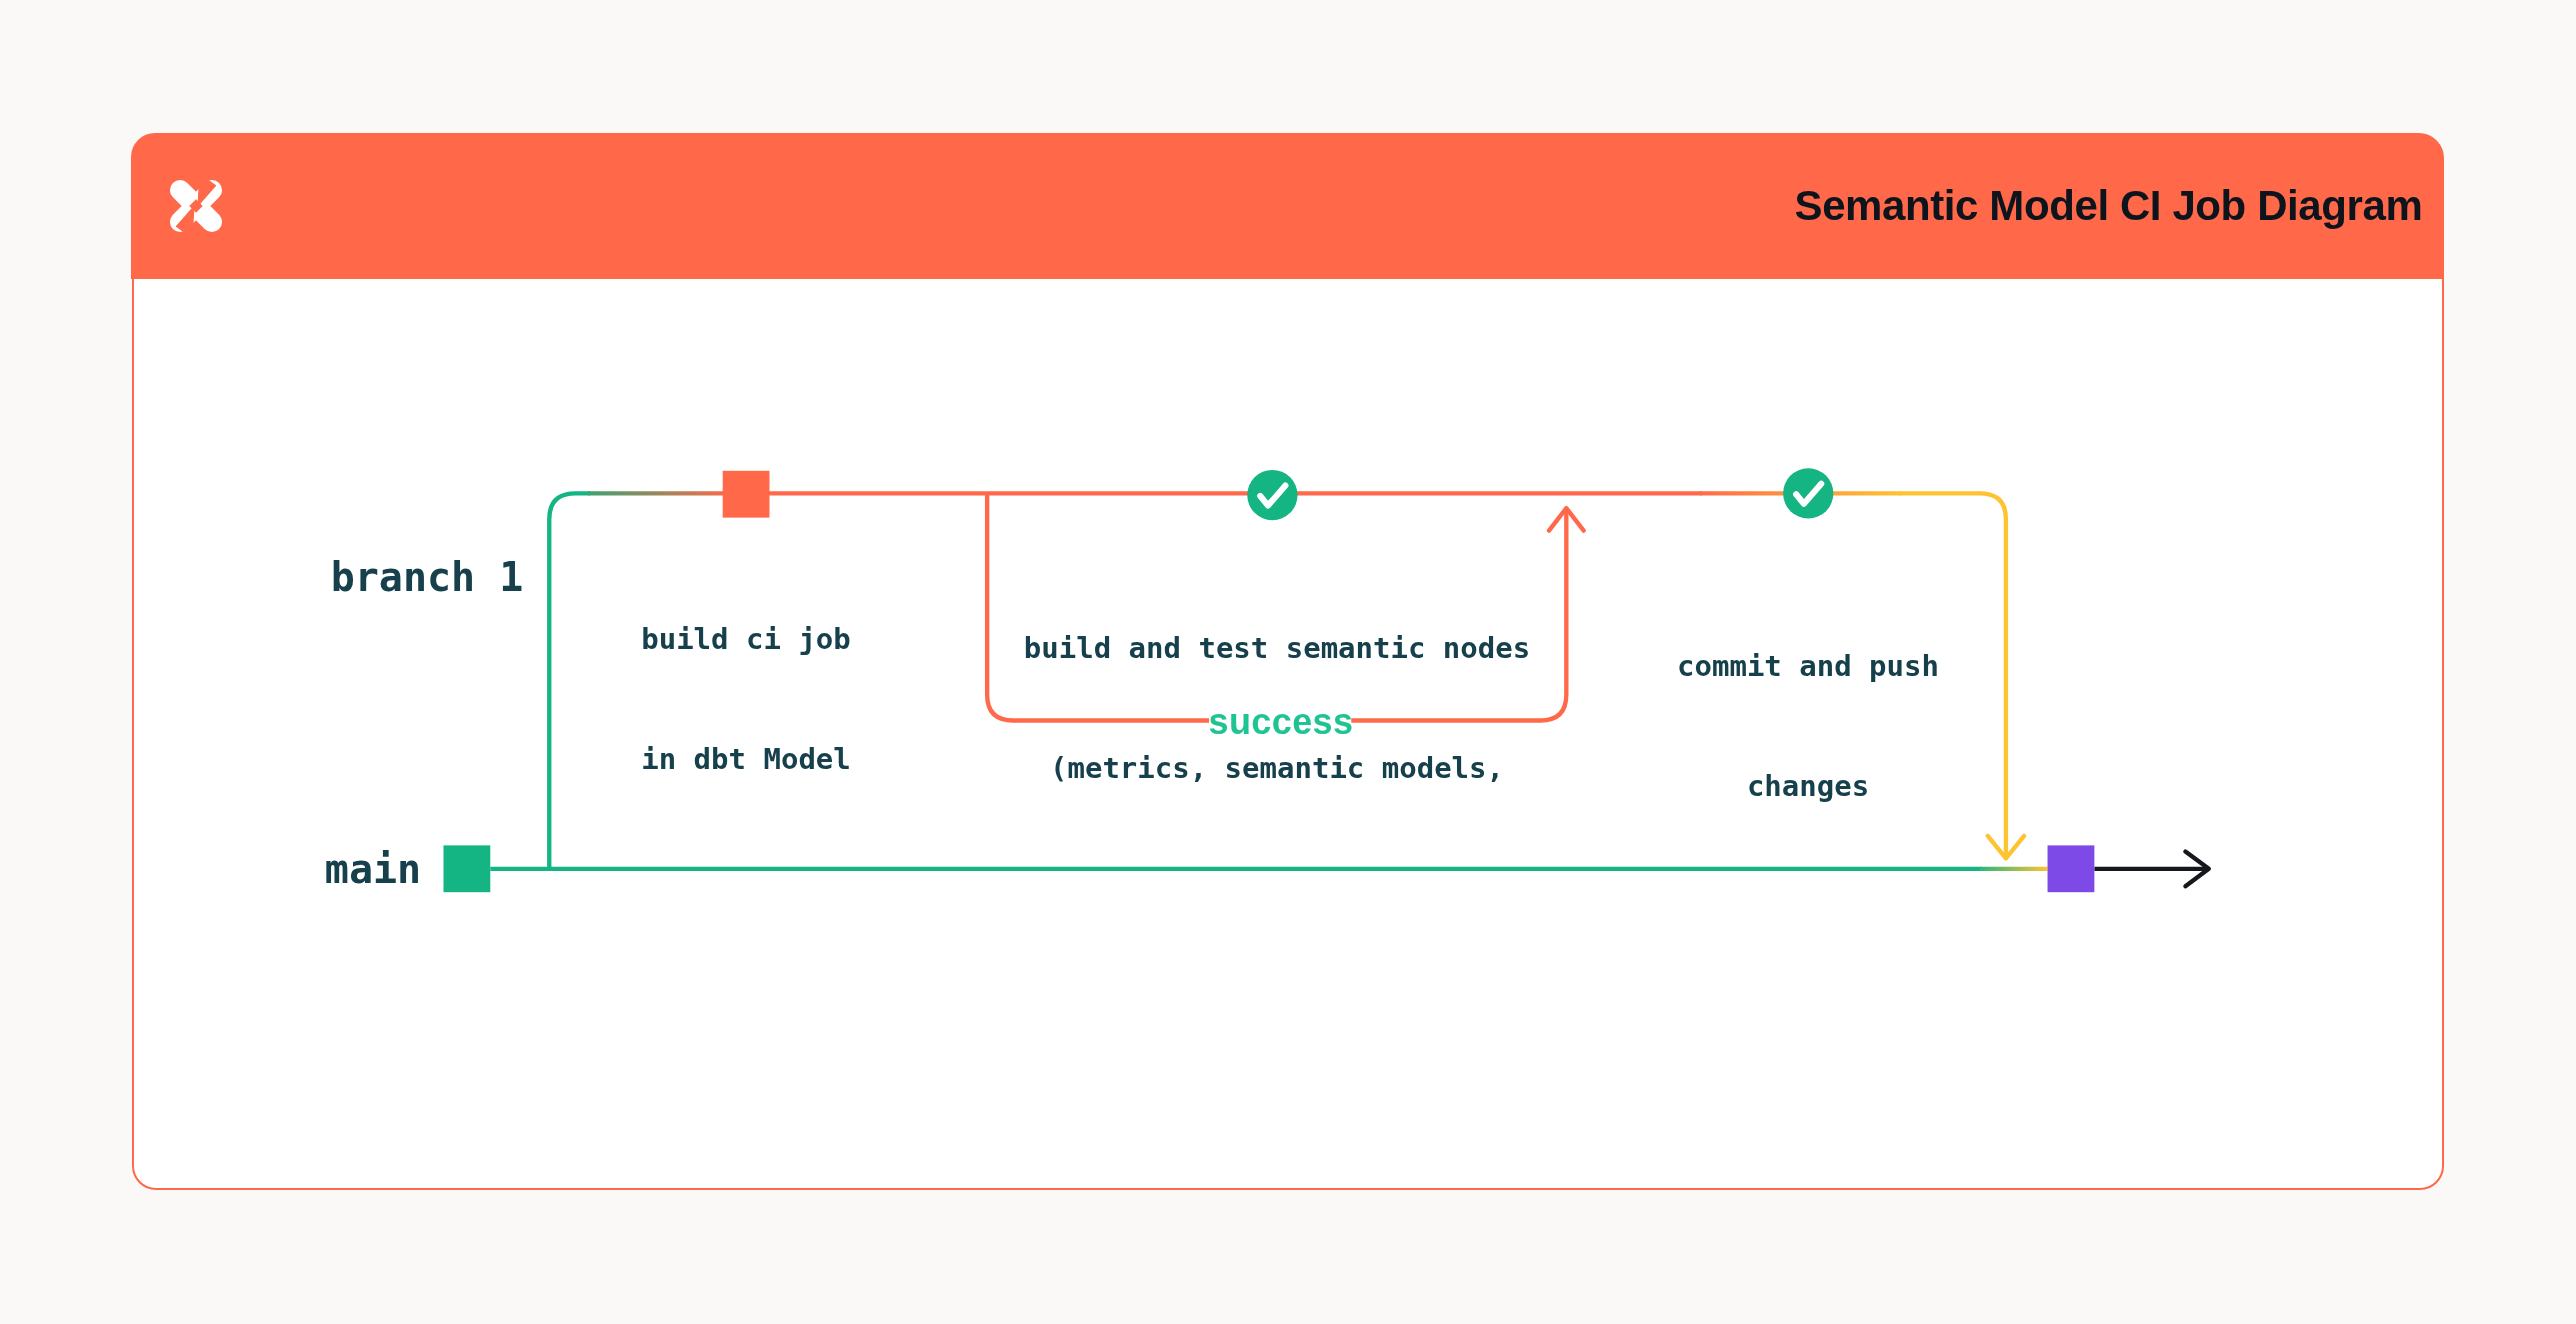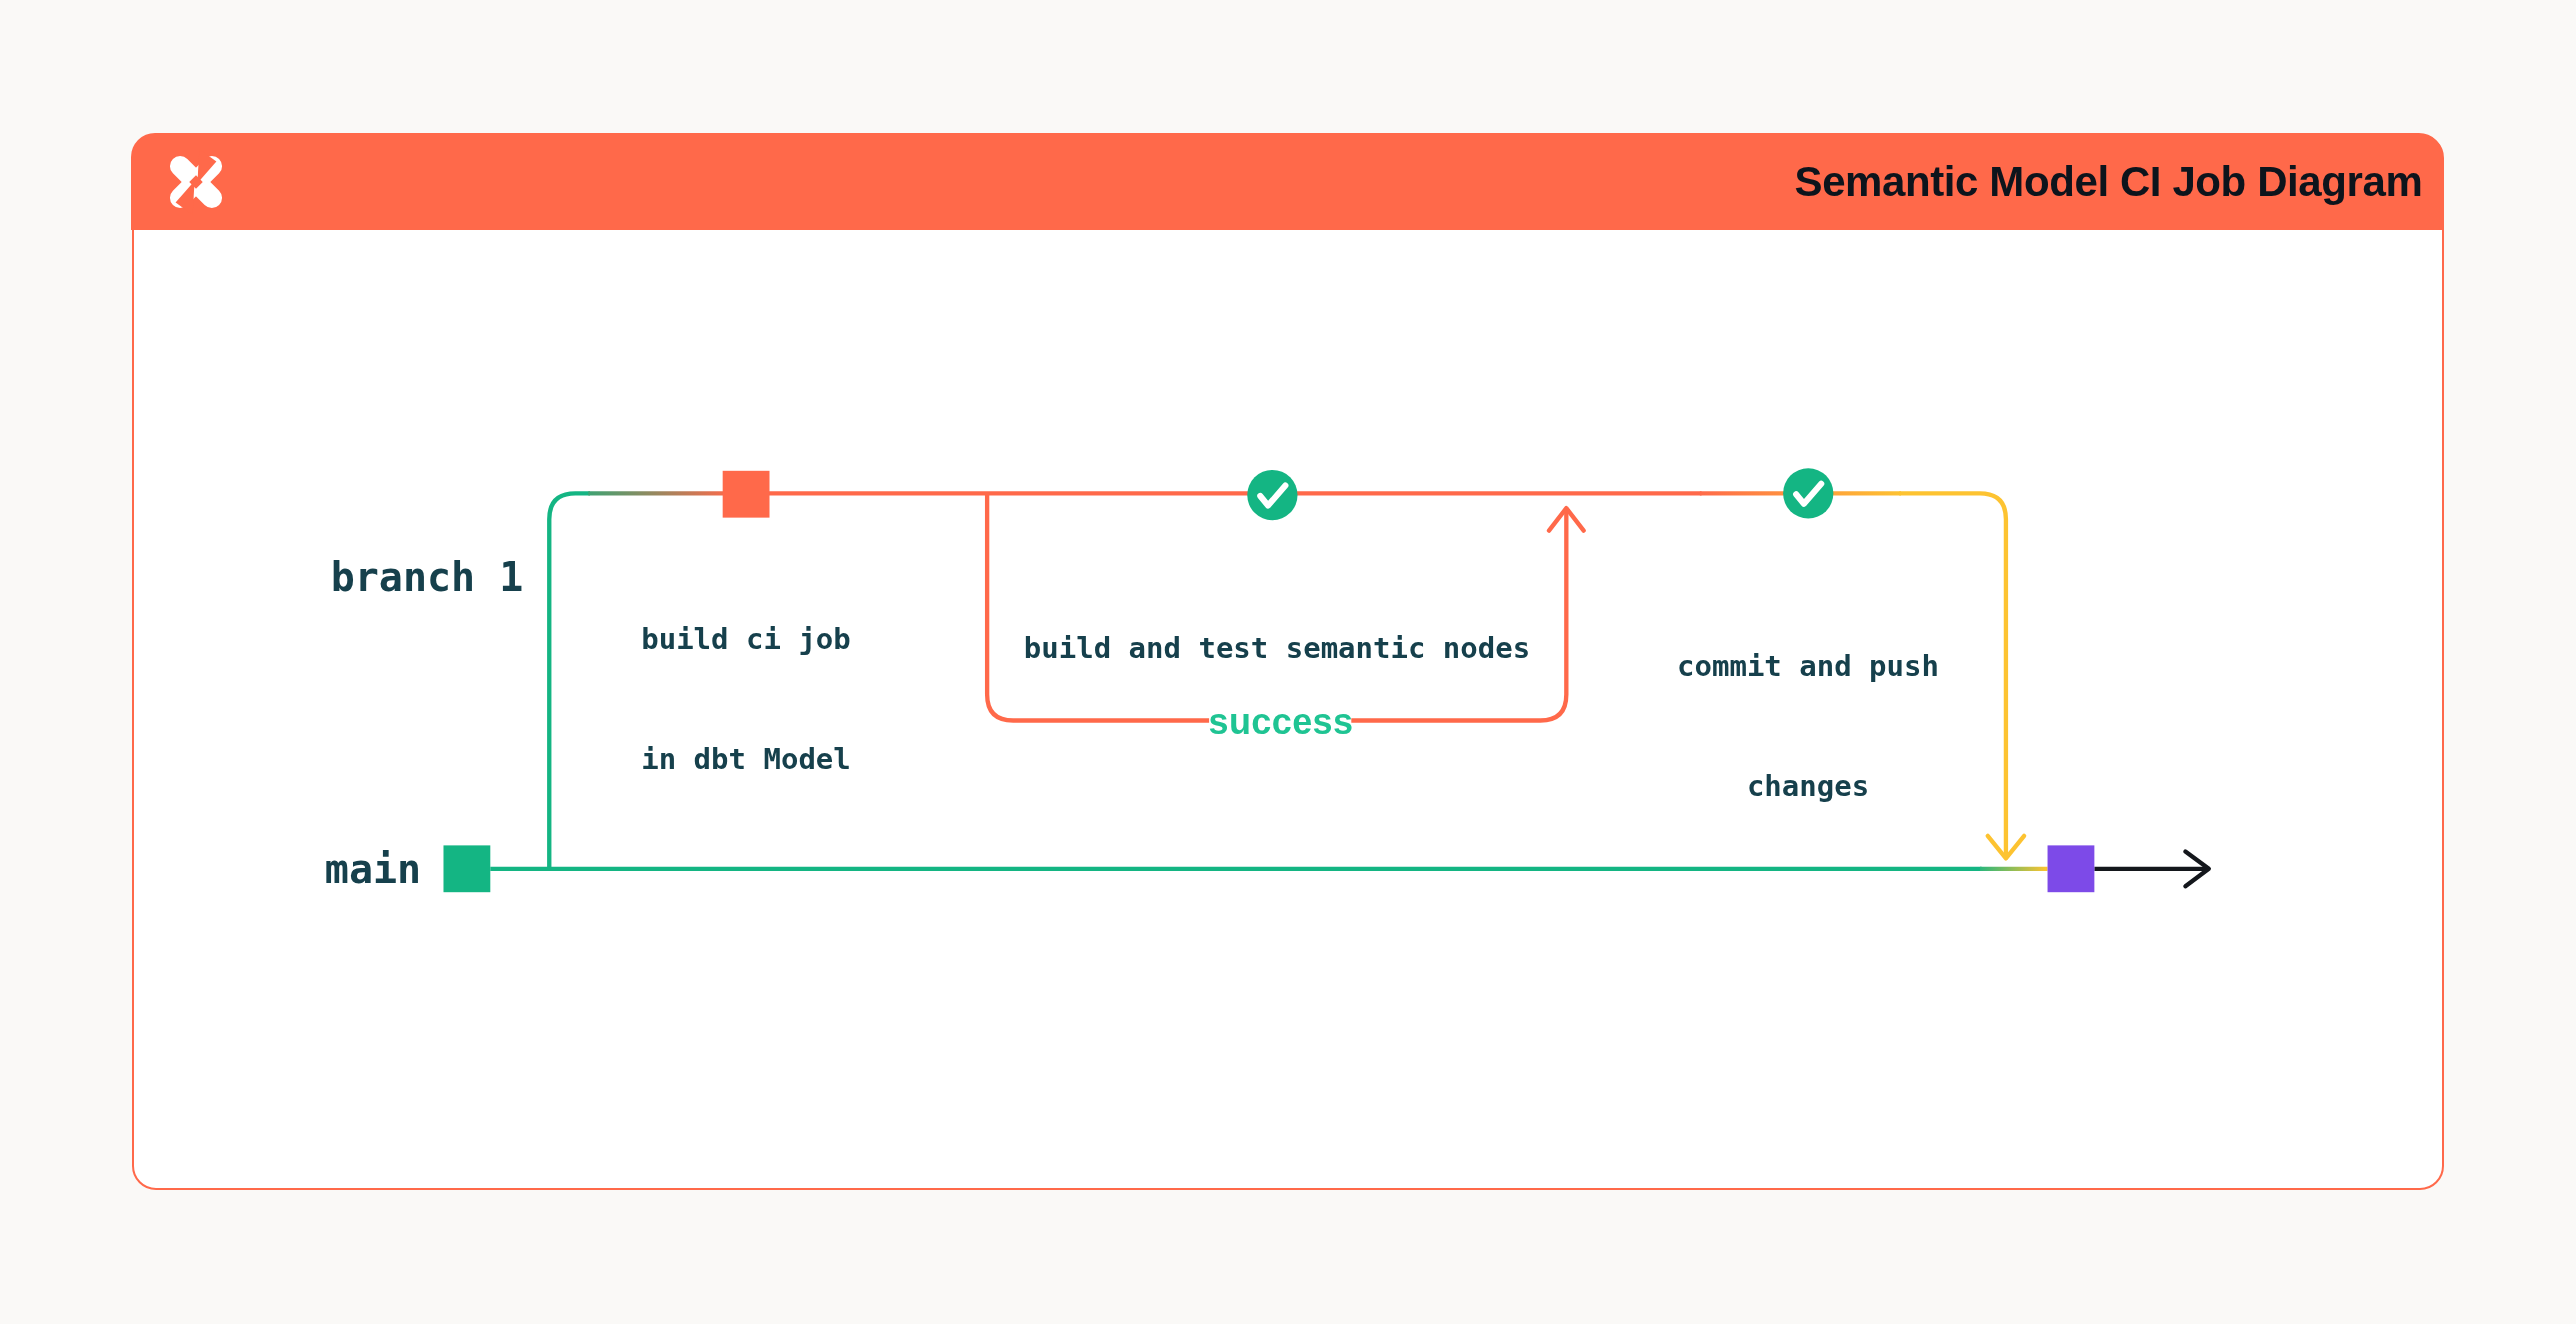--- a/index.html
+++ b/index.html
@@ -9,21 +9,21 @@
   }
   *{margin:0;padding:0;box-sizing:border-box;}
   html,body{width:2576px;height:1324px;}
   body{background:var(--c-page);font-family:"Liberation Sans",sans-serif;position:relative;overflow:hidden;}
 
   .card{
     position:absolute;left:132px;top:134px;width:2312px;height:1056px;
     background:var(--c-card);border:2.6px solid var(--c-orange);border-radius:24px;
   }
   .card-header{
-    position:absolute;left:-2.6px;top:-2.6px;width:2312px;height:97px;
+    position:absolute;left:-2.6px;top:-2.6px;width:2312px;height:146px;
     background:var(--c-orange);border-radius:24px 24px 0 0;
     display:flex;align-items:center;
   }
   .logo{width:68px;height:68px;margin-left:31px;}
   .header-title{
     margin-left:auto;margin-right:21px;
     font-family:"Liberation Sans",sans-serif;font-weight:700;font-size:42px;
     color:var(--c-title);letter-spacing:-0.4px;
   }
 
@@ -126,20 +126,21 @@
 
   <div class="lane-label" style="left:427px;top:557px;">branch 1</div>
   <div class="lane-label" style="left:373px;top:849px;">main</div>
 
   <div class="txt" style="left:746px;top:539px;">
     <div>build ci job</div>
     <div>in dbt Model</div>
   </div>
   <div class="txt" style="left:1277px;top:548px;">
     <div>build and test semantic nodes</div>
+    <div>(metrics, semantic models,</div>
   </div>
   <div class="txt" style="left:1808px;top:566px;text-align:center;">
     <div>commit and push</div>
     <div>changes</div>
   </div>
 
   <div class="success-label" style="left:1281px;top:722px;">success</div>
 </div>
 
 

